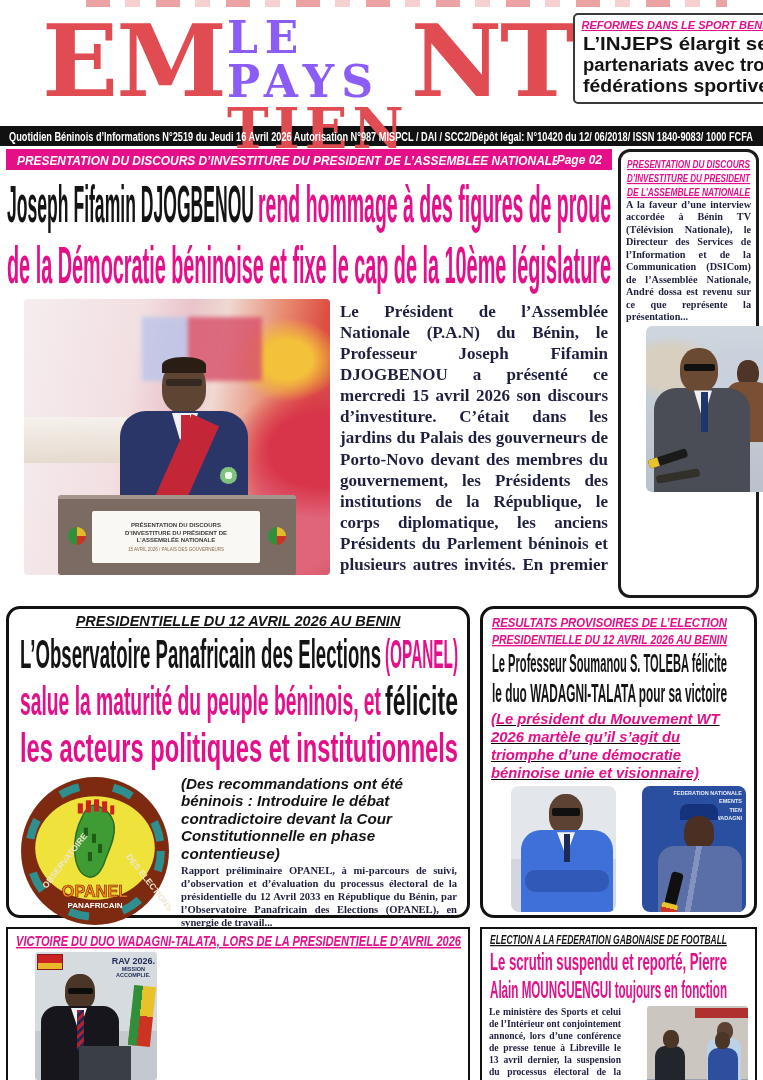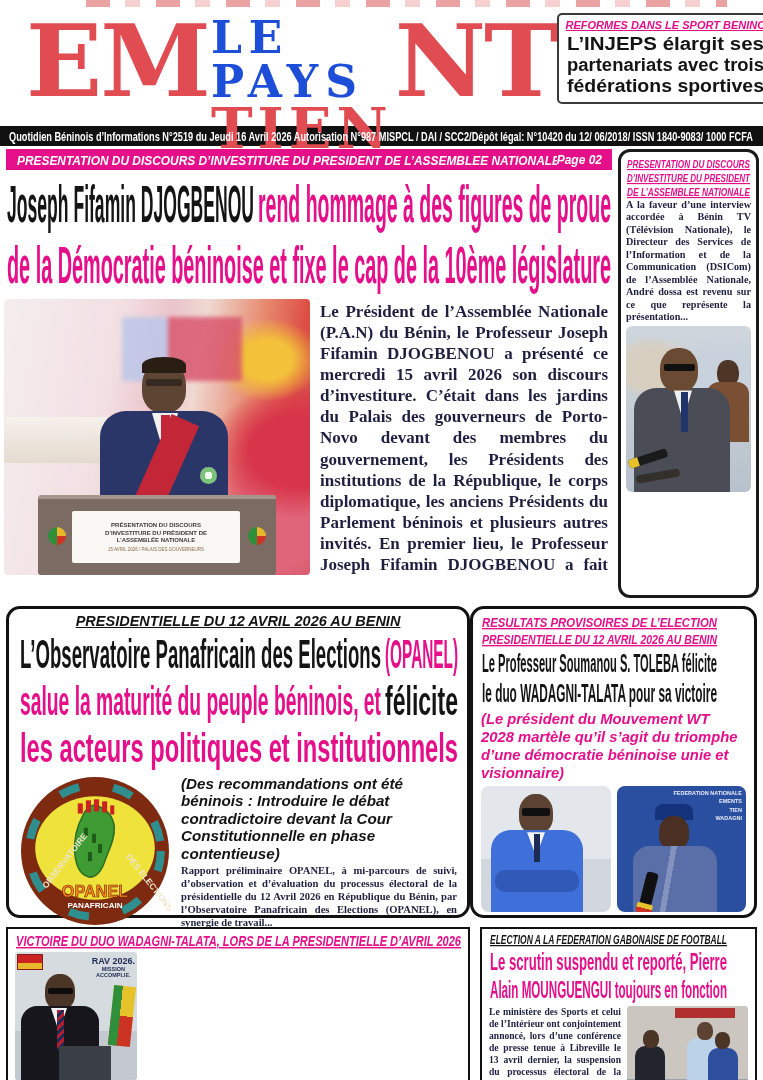--- a/index.html
+++ b/index.html
@@ -3,24 +3,24 @@
 <meta charset="utf-8">
 <style>
   * { box-sizing: border-box; margin: 0; padding: 0; }
   html,body { width:763px; height:1080px; overflow:hidden; background:#fff;
     font-family:"Liberation Sans", sans-serif; }
   .top-dashes { height:7px; margin:0 36px 1px 70px;
     background:repeating-linear-gradient(90deg, transparent 0 16px, rgba(215,70,70,.5) 16px 40px, transparent 40px 55px, rgba(230,120,120,.35) 55px 70px); }
 
   
   .masthead { display:flex; align-items:flex-start; padding:2px 8px 0 26px; height:118px; }
-  .logo { display:flex; align-items:flex-start; flex:1; font-family:"DejaVu Serif", serif; font-weight:bold; color:#e04c52; }
+  .logo { display:flex; align-items:flex-start; flex:1; font-family:"DejaVu Serif", serif; font-weight:bold; color:#e04c52;margin-left:16px; }
   .logo .em { font-size:100px; line-height:1.02; letter-spacing:-2px; }
   .logo .mid { display:flex; flex-direction:column; margin:0 2px; }
-  .logo .lepays { color:#1d4ed8; font-size:44px; line-height:1; letter-spacing:7px; margin-top:6px; }
+  .logo .lepays { color:#8b5cf6; font-size:44px; line-height:1; letter-spacing:7px; margin-top:6px; }
   .logo .erge { font-size:56px; line-height:.95; letter-spacing:5px; margin-top:-2px; }
   .logo .nt { font-size:100px; line-height:1.02; letter-spacing:-2px; }
   .injeps-box { width:218px; border:2px solid #3a3a3a; border-radius:5px; padding:4px 7px 6px; margin-top:3px; background:#fff; }
   .injeps-kicker { color:#e50f8a; font-style:italic; font-weight:bold; font-size:11px; text-decoration:underline; white-space:nowrap; margin-bottom:2px; }
   .hlsvg { display:block; }
   .hlsvg text { font-weight:bold; font-family:"Liberation Sans", sans-serif; }
   .ink { fill:#141414; } .mag { fill:#e50f8a; } .wht { fill:#ffffff; }
 
   
   .infobar { background:#111; padding:3px 8px 2px; }
@@ -30,21 +30,21 @@
   .lead-col { width:614px; padding-left:4px; }
   .lead-kickerbar { background:#e50f8a; height:21px; display:flex; align-items:center; padding:0 10px; margin:0 2px; }
   .lead-kickerbar .spacer { flex:1; }
   .page-ref { color:#fff; font-style:italic; font-weight:bold; font-size:12px; white-space:nowrap; }
   .lead-headlines { padding:3px 2px 1px; }
   .lead-content { display:flex; margin-top:3px; }
   .serifbody { font-family:"Liberation Serif", serif; font-weight:bold; color:#1f2040; text-align:justify; }
   .lead-body { flex:1; padding:2px 6px 0 10px; font-size:17px; line-height:1.24; max-height:276px; overflow:hidden; }
 
   
-  .photo { position:relative; overflow:hidden; border-radius:4px; }
+  .photo { position:relative; overflow:hidden; border-radius:4px;margin-left:20px; }
   .lead-photo { width:306px; height:276px;
     background:
       radial-gradient(90px 70px at 86% 22%, #f3c13a 0 28%, transparent 60%),
       radial-gradient(120px 90px at 96% 55%, #d8354a 0 40%, transparent 75%),
       radial-gradient(100px 120px at 90% 80%, #e0657a 0 40%, transparent 78%),
       linear-gradient(100deg, #f5edee 0%, #f2dfe2 34%, #eac4ca 48%, #efd9d2 58%, #e78a70 74%, #dd4f44 86%, #c8485f 100%); }
   .flag-blur { position:absolute; left:118px; top:18px; width:120px; height:64px;
     background:linear-gradient(90deg,#b9c6ea 0 38%, #d8506a 38% 100%); filter:blur(2px); opacity:.8; }
   .tent-band { position:absolute; left:0; top:118px; width:120px; height:46px;
     background:linear-gradient(#f6f2ec, #e3d9cc); opacity:.9; }
@@ -81,29 +81,29 @@
   .d1-suit { position:absolute; left:8px; top:62px; width:96px; height:106px; background:#4a4d55; border-radius:22px 22px 0 0; }
   .d1-head { left:34px; top:22px; width:38px; height:44px; background:#6b4a33; }
   .d1-glasses { position:absolute; left:38px; top:38px; width:31px; height:7px; background:#101010; border-radius:2px; }
   .d1-shirt { position:absolute; left:48px; top:64px; width:18px; height:30px; background:#f0f0f0; clip-path:polygon(0 0,100% 0,50% 100%); }
   .d1-tie { position:absolute; left:55px; top:66px; width:7px; height:40px; background:#20356b; }
   .mic1 { position:absolute; left:2px; top:128px; width:40px; height:9px; background:#1a1a1a; transform:rotate(-18deg); border-radius:3px; }
   .mic1:before { content:""; position:absolute; left:0; top:0; width:10px; height:9px; background:#e8c22a; border-radius:3px 0 0 3px; }
   .mic2 { position:absolute; left:10px; top:146px; width:44px; height:8px; background:#33302c; transform:rotate(-10deg); border-radius:3px; }
 
   
-  .middle-row { display:flex; margin:8px 6px 0; height:312px; }
+  .middle-row { display:flex; gap:10px; margin:8px 6px 0; height:312px; }
   .opanel-box { width:464px; border:3px solid #111; border-radius:14px; padding:4px 10px 6px; }
   .opanel-kicker { text-align:center; font-size:14.5px; font-style:italic; font-weight:bold; color:#141414; text-decoration:underline; margin-bottom:1px; }
   .opanel-bottom { display:flex; gap:10px; margin-top:4px; }
   .opanel-right { flex:1; }
   .opanel-subhead { font-size:15.2px; font-weight:bold; font-style:italic; color:#141414; line-height:1.15; margin-bottom:3px; }
   .opanel-body { font-size:10.6px; line-height:1.22; }
 
-  .toleba-box { flex:1; border:3px solid #111; border-radius:14px; padding:5px 8px; }
+  .toleba-box { flex:1; border:3px solid #111; border-radius:14px; padding:5px 8px;text-decoration:underline; }
   .toleba-subhead { color:#e50f8a; font-size:14.8px; font-style:italic; font-weight:bold; line-height:1.22; margin:2px 0 4px; }
   .toleba-photos { display:flex; gap:6px; height:126px; }
   .toleba-photos .photo { flex:1; border-radius:8px; }
   .tp1 { background:linear-gradient(#e3e7ec 0 58%, #d2d7dd 58% 100%); }
   .t1-head { left:38px; top:8px; width:34px; height:40px; background:#5c4233; }
   .t1-glasses { position:absolute; left:41px; top:22px; width:28px; height:8px; background:#101010; border-radius:2px; }
   .t1-suit { position:absolute; left:10px; top:44px; width:92px; height:82px; background:#3f6fd8; border-radius:20px 20px 0 0; }
   .t1-shirt { position:absolute; left:46px; top:46px; width:18px; height:24px; background:#f4f4f4; clip-path:polygon(0 0,100% 0,50% 100%); }
   .t1-tie { position:absolute; left:53px; top:48px; width:6px; height:28px; background:#1d2a55; }
   .t1-arms { position:absolute; left:14px; top:84px; width:84px; height:22px; background:#3159b8; border-radius:10px; }
@@ -287,39 +287,39 @@
           <rect x="78" y="68" width="4" height="9"></rect>
             <rect x="68" y="76" width="4" height="9"></rect>
         </g>
         <text x="20" y="110" font-size="8.5" font-weight="bold" fill="#efe6cc" transform="rotate(-52 26 104)">OBSERVATOIRE</text>
         <text x="96" y="84" font-size="8.5" font-weight="bold" fill="#efe6cc" transform="rotate(52 104 92)">DES ELECTIONS</text>
         <text x="75" y="120" font-size="16" font-weight="bold" text-anchor="middle" fill="#ff8c1a" stroke="#6e2208" stroke-width="0.6">OPANEL</text>
         <text x="75" y="131" font-size="8" font-weight="bold" text-anchor="middle" fill="#ffffff">PANAFRICAIN</text>
       </svg>
       <div class="opanel-right">
         <div class="opanel-subhead">(Des recommandations ont été béninois : Introduire le débat contradictoire devant la Cour Constitutionnelle en phase contentieuse)</div>
-        <div class="opanel-body serifbody">Rapport préliminaire OPANEL, à mi-parcours de suivi, d’observation et d’évaluation du processus électoral de la présidentielle du 12 Avril 2026 en République du Bénin, par l’Observatoire Panafricain des Elections (OPANEL), en synergie de travail...</div>
+        <div class="opanel-body serifbody">Rapport préliminaire OPANEL, à mi-parcours de suivi, d’observation et d’évaluation du processus électoral de la présidentielle du 12 Avril 2033 en République du Bénin, par l’Observatoire Panafricain des Elections (OPANEL), en synergie de travail...</div>
       </div>
     </div>
   </div>
 
   <div class="toleba-box">
     <svg class="hlsvg" width="238" height="17">
       <text x="1" y="13" font-size="13.5" font-style="italic" style="text-decoration:underline" textLength="235" lengthAdjust="spacingAndGlyphs" class="mag">RESULTATS PROVISOIRES DE L’ELECTION</text>
     </svg>
     <svg class="hlsvg" width="238" height="17">
       <text x="1" y="13" font-size="13.5" font-style="italic" style="text-decoration:underline" textLength="235" lengthAdjust="spacingAndGlyphs" class="mag">PRESIDENTIELLE DU 12 AVRIL 2026 AU BENIN</text>
     </svg>
     <svg class="hlsvg" width="238" height="30">
       <text x="1" y="24" font-size="25" textLength="235" lengthAdjust="spacingAndGlyphs" class="ink">Le Professeur Soumanou S. TOLEBA félicite</text>
     </svg>
     <svg class="hlsvg" width="238" height="30">
       <text x="1" y="24" font-size="25" textLength="235" lengthAdjust="spacingAndGlyphs" class="ink">le duo WADAGNI-TALATA pour sa victoire</text>
     </svg>
-    <div class="toleba-subhead">(Le président du Mouvement WT 2028 martèle qu’il s’agit du triomphe d’une démocratie béninoise unie et visionnaire)</div>
+    <div class="toleba-subhead">(Le président du Mouvement WT 2026 martèle qu’il s’agit du triomphe d’une démocratie béninoise unie et visionnaire)</div>
     <div class="toleba-photos">
       <div class="photo tp1">
         <div class="head t1-head"></div>
         <div class="t1-glasses"></div>
         <div class="t1-suit"></div>
         <div class="t1-shirt"></div>
         <div class="t1-tie"></div>
         <div class="t1-arms"></div>
       </div>
       <div class="photo tp2">

